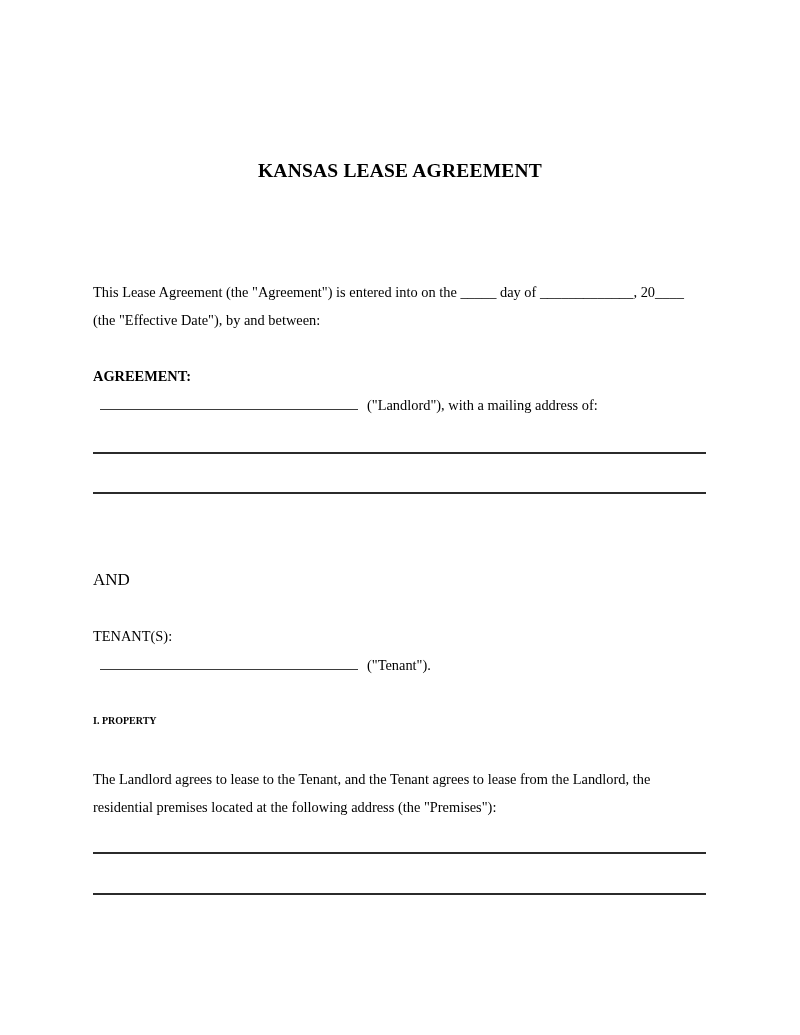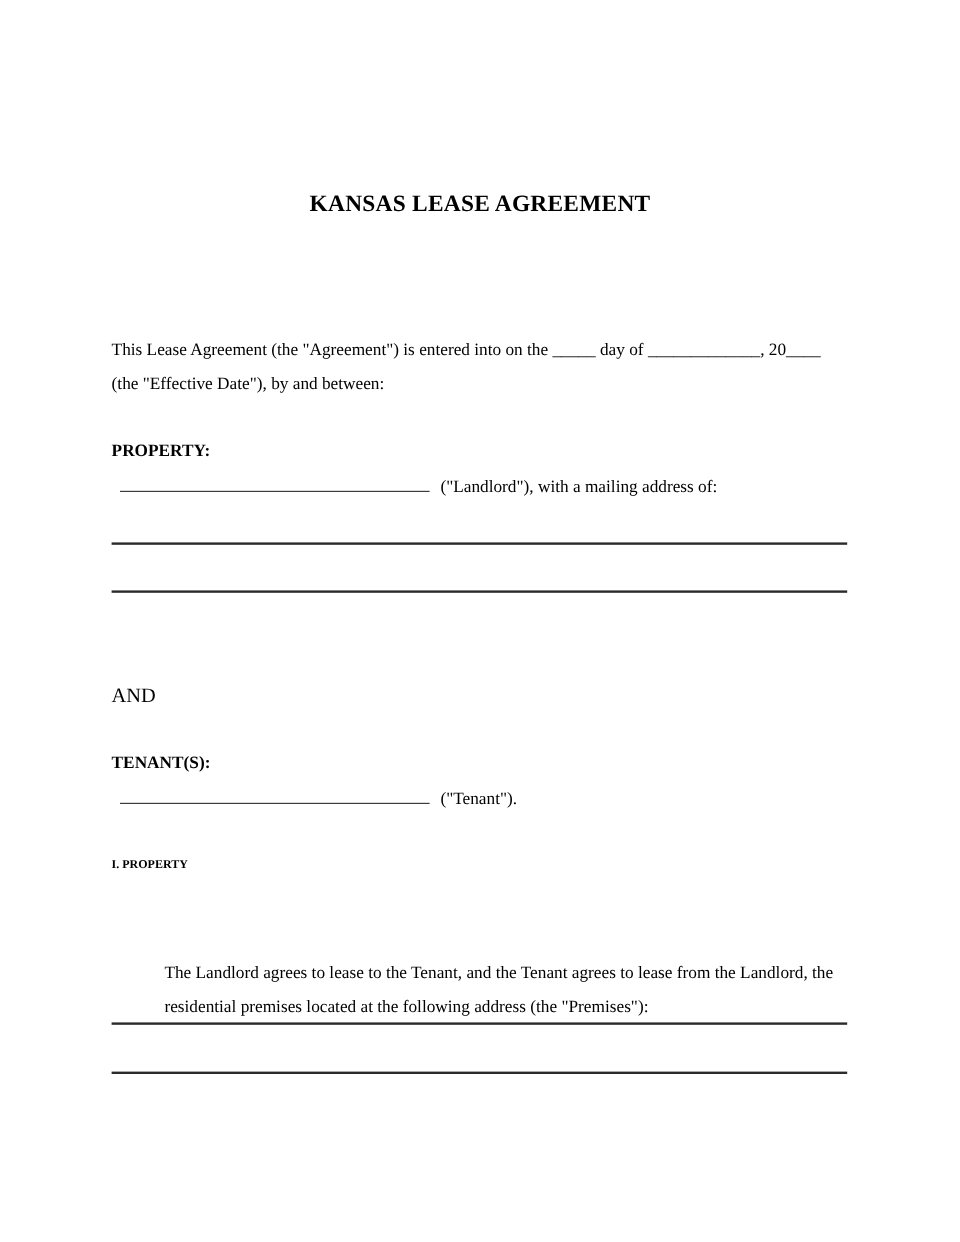--- a/index.html
+++ b/index.html
@@ -77,52 +77,52 @@
     left: 93px;
     top: 570px;
     font-size: 17px;
     line-height: 20px;
   }
   .tenant-heading {
     position: absolute;
     left: 93px;
     top: 626px;
     font-size: 14.4px;
-    font-weight: bold;
+    font-weight: normal;
     line-height: 20px;
   }
   .tenant-row {
     position: absolute;
     left: 93px;
     top: 655px;
     width: 614px;
     font-size: 14.4px;
     line-height: 20px;
     white-space: nowrap;
   }
   .section-heading {
     position: absolute;
     left: 93px;
     top: 711px;
     font-size: 10px;
     font-weight: bold;
     line-height: 20px;
   }
-  .property-para { top: 798px; margin-left: 44px; }
+  .property-para { top: 766px; }
 </style>
 </head>
 <body>
 
 <div class="page">
 
   <div class="doc-title">KANSAS LEASE AGREEMENT</div>
 
   <div class="body-block intro">This Lease Agreement (the "Agreement") is entered into on the _____ day of _____________, 20____ (the "Effective Date"), by and between:</div>
 
-  <div class="landlord-heading">PROPERTY:</div>
+  <div class="landlord-heading">AGREEMENT:</div>
 
   <div class="landlord-row">
     <span class="inline-rule"></span><span>("Landlord"), with a mailing address of:</span>
   </div>
 
   <div class="full-rule rule-addr-1"></div>
   <div class="full-rule rule-addr-2"></div>
 
   <div class="and-text">AND</div>
 

